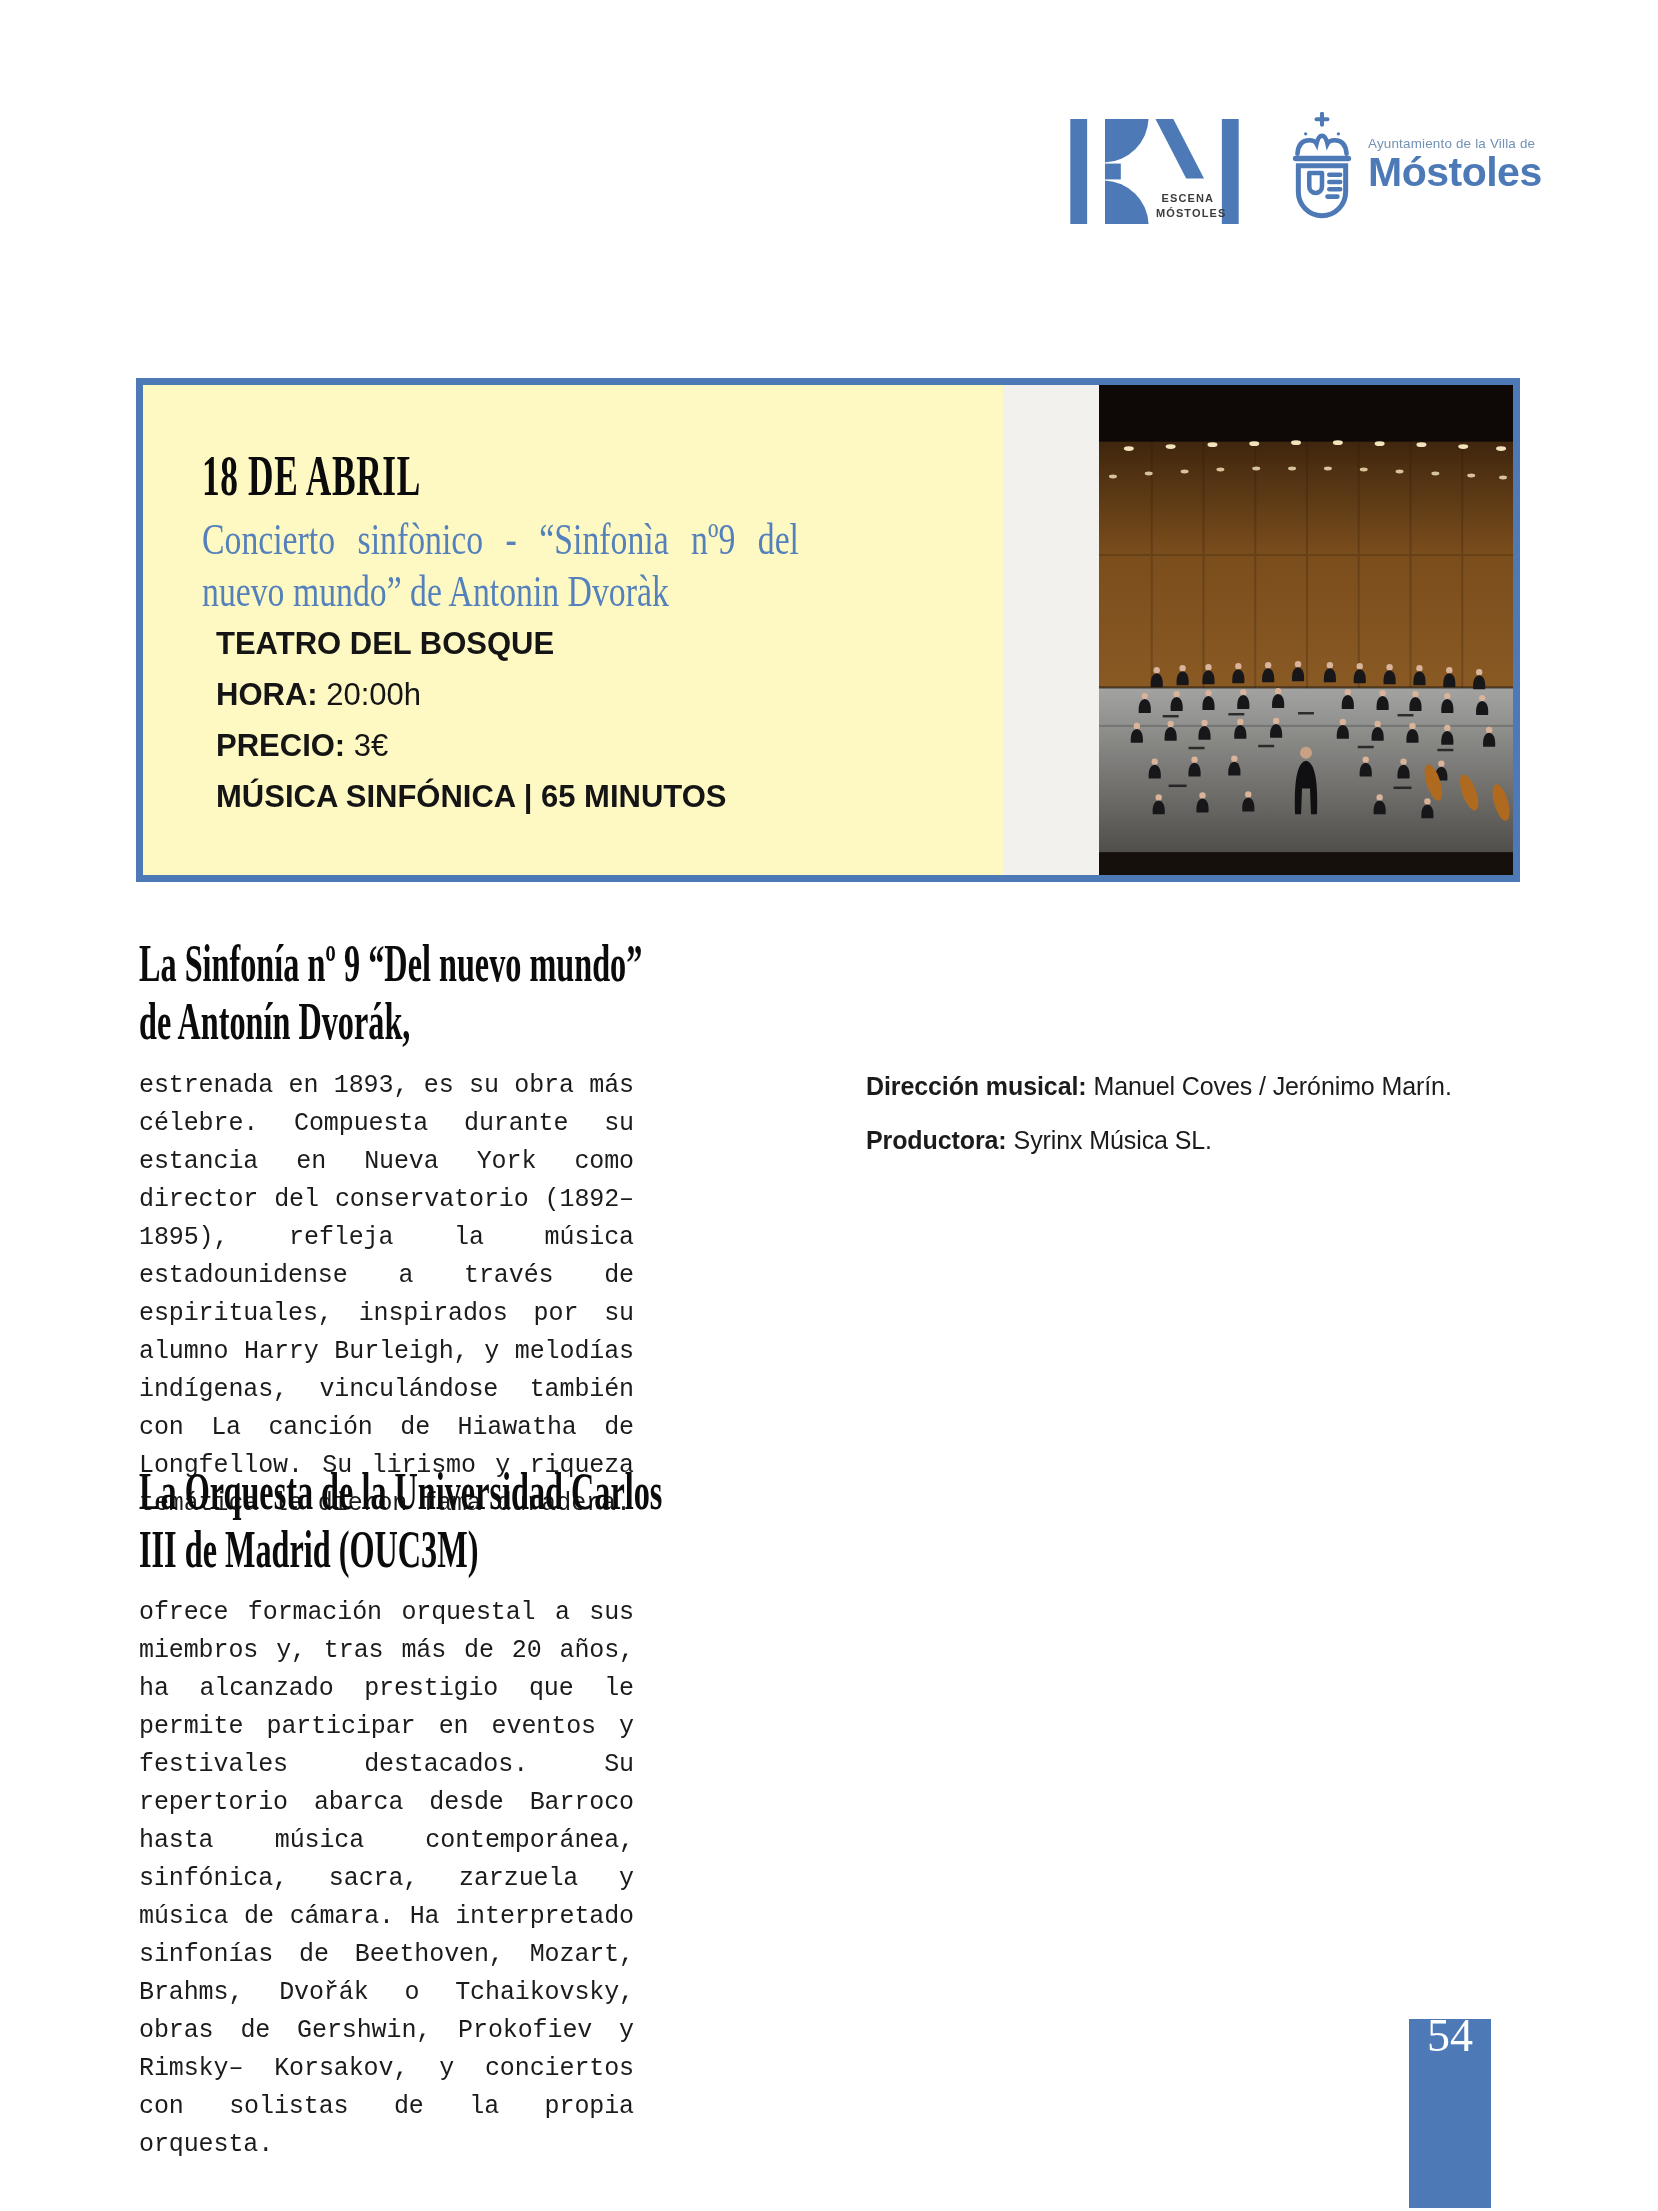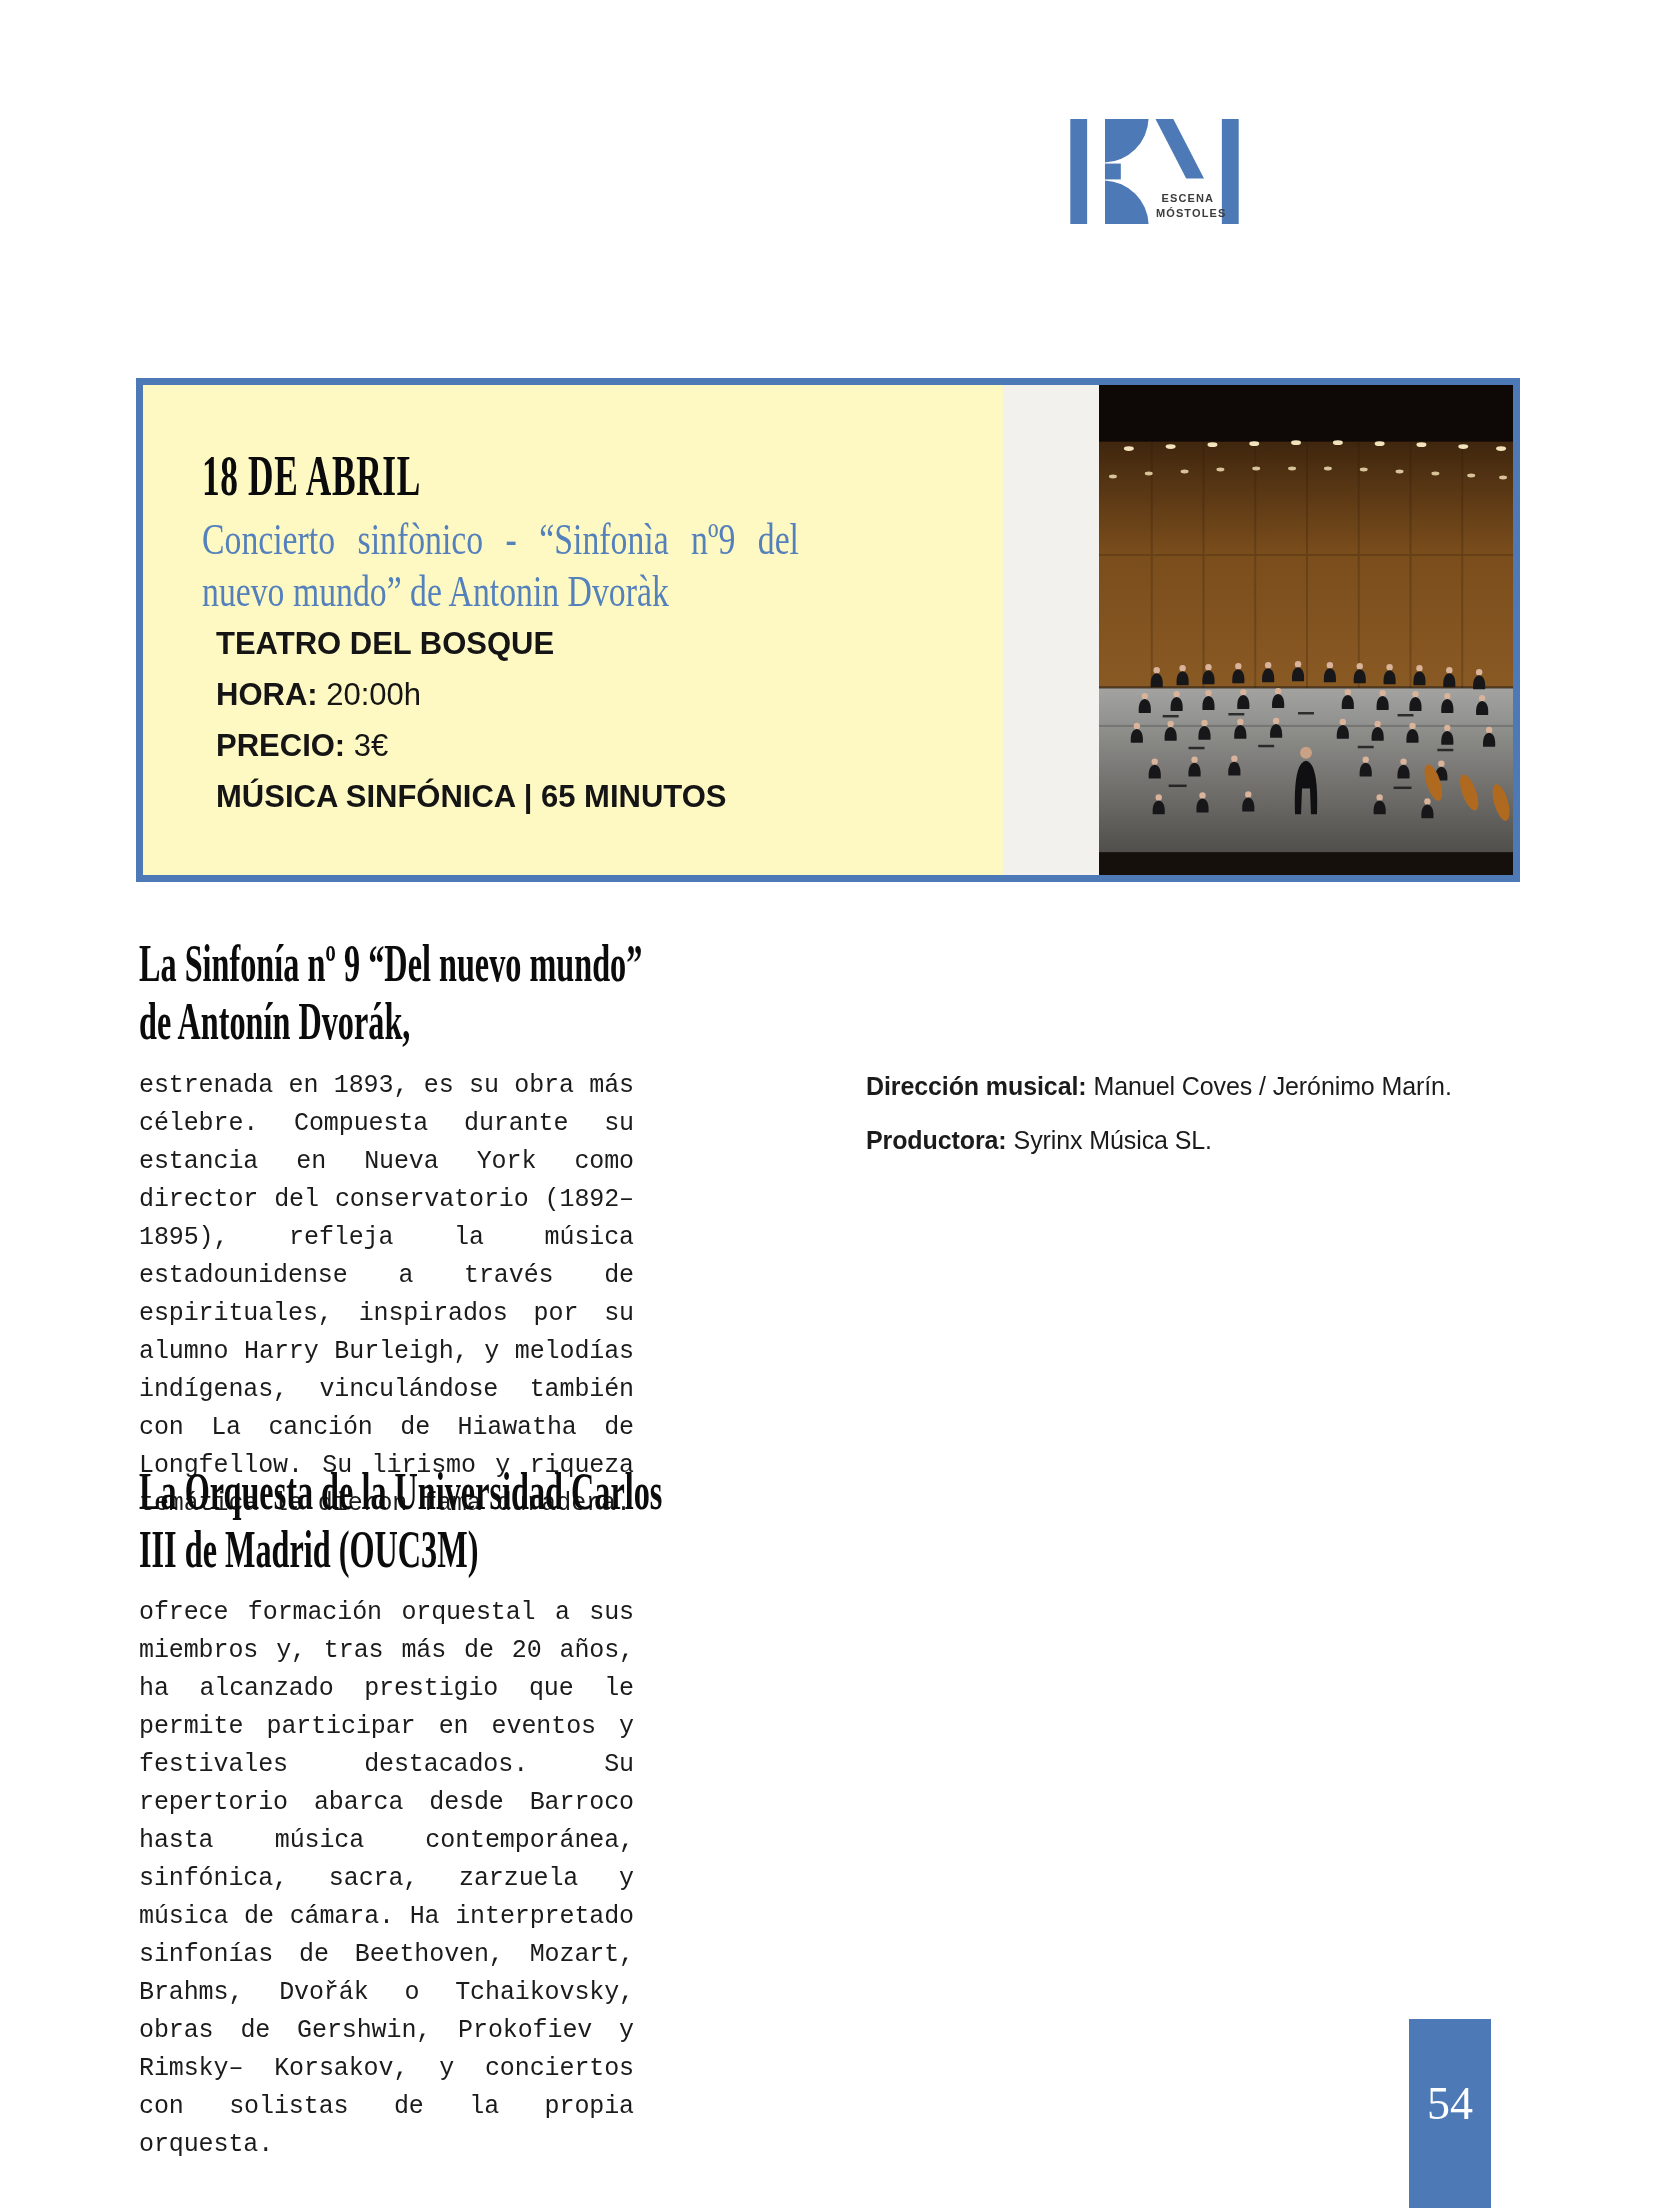--- a/index.html
+++ b/index.html
@@ -43,21 +43,21 @@
   
   .h-section{position:absolute;left:139px;width:816px;font-size:52px;line-height:58px;}
   .col-left{position:absolute;left:139px;width:495px;font-family:Liberation Mono, monospace;}
   .col-right{position:absolute;left:866px;width:655px;}
   .bodytext{font-size:25px;line-height:38px;text-align:justify;letter-spacing:-0.1px;color:#1b1b1b;}
   .credit{margin:0 0 16px 0;}
   .credit strong{margin-right:7px;}
   
   .pagebox{
     position:absolute;left:1409px;top:2019px;width:82px;height:189px;background:#4d7ab6;
-    display:flex;align-items:center;justify-content:center;
+    display:flex;justify-content:center;
   }
   .pagebox span{
     font-family:"Liberation Serif",serif;font-size:46px;color:#ffffff;transform:translateY(-10px);
   }
 </style>
 </head>
 <body>
 
 <div id="page">
 
@@ -71,20 +71,38 @@
         <polygon points="86,0 104,0 135,60 117,60"></polygon>
         <rect x="153" y="0" width="17" height="106"></rect>
       </g>
     </svg>
     <div class="em-logo-text">
       <div>ESCENA</div>
       <div>MÓSTOLES</div>
     </div>
   </div>
 
+  <div class="city-logo">
+    <svg viewBox="0 0 78 122" width="72" height="111">
+      <g stroke="#4d7ab6" fill="none" stroke-width="5" stroke-linecap="round">
+        <path d="M39,2 v12 M33,8 h12" stroke-width="4.5"></path>
+        <path d="M12,46 q1,-15 13,-15 q6,0 8,4 q2,-9 6,-9 q4,0 6,9 q2,-4 8,-4 q12,0 13,15"></path>
+        <path d="M10,51 h58" stroke-width="6"></path>
+        <circle cx="21" cy="24" r="1.8" fill="#4d7ab6" stroke="none"></circle>
+        <circle cx="57" cy="24" r="1.8" fill="#4d7ab6" stroke="none"></circle>
+        <path d="M13,59 h52 v29 a26,26 0 0 1 -52,0 Z" stroke-width="5.5"></path>
+        <path d="M25,67 h14 M25,67 v15 a7,7 0 0 0 14,0 v-15"></path>
+        <path d="M47,69 h12 M47,77 h12 M47,85 h12 M45,93 h11"></path>
+      </g>
+    </svg>
+    <div class="city-text">
+      <div class="city-small">Ayuntamiento de la Villa de</div>
+      <div class="city-big">Móstoles</div>
+    </div>
+  </div>
 
   <div class="card">
     <div class="card-content">
       <div class="serif-cond card-date">18 DE ABRIL</div>
       <div class="card-title">
         <div class="just">Concierto sinfònico - “Sinfonìa nº9 del</div>
         <div>nuevo mundo” de Antonin Dvoràk</div>
       </div>
       <div class="card-info">
         <div class="row b">TEATRO DEL BOSQUE</div>

